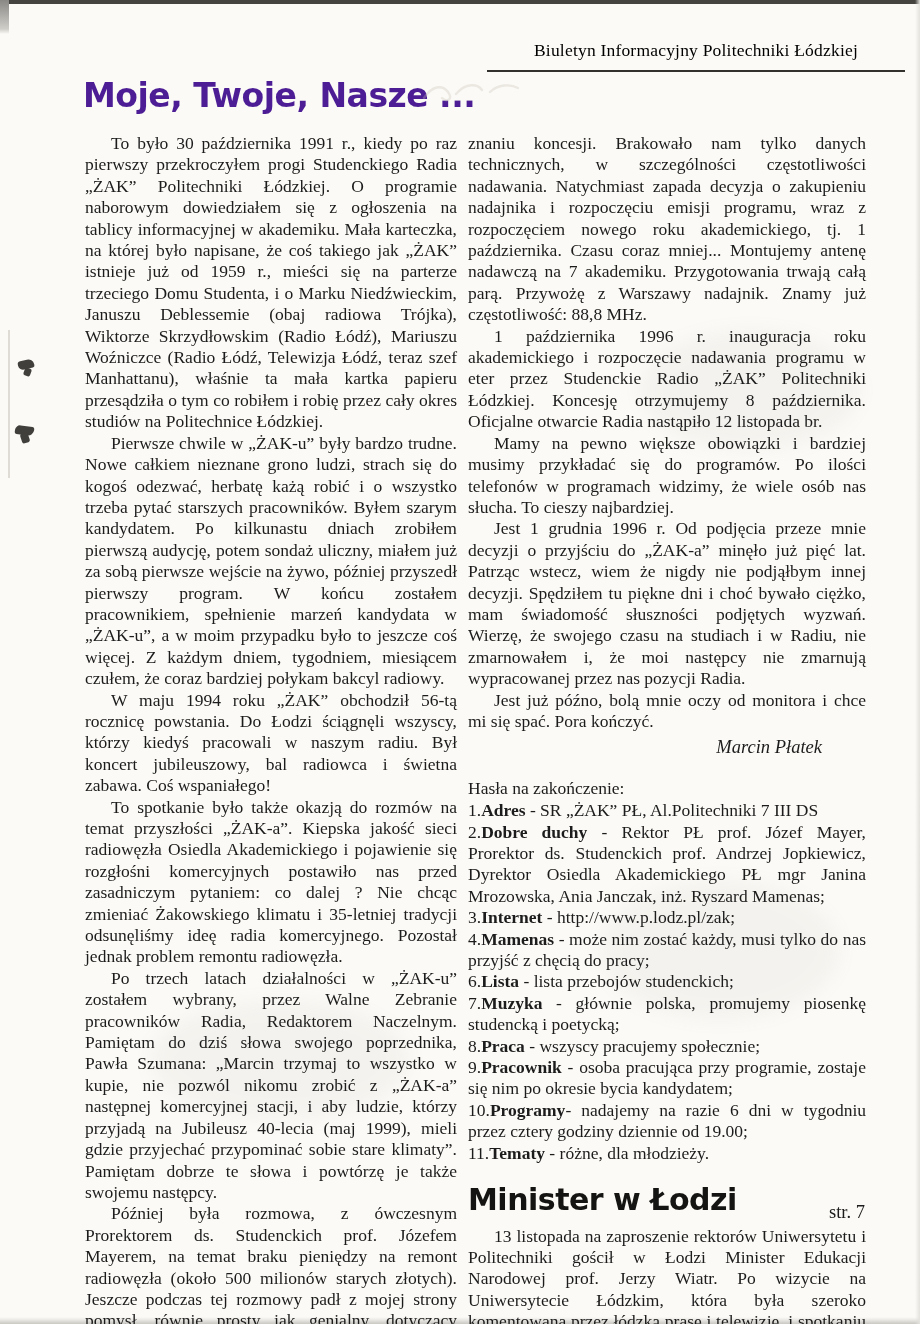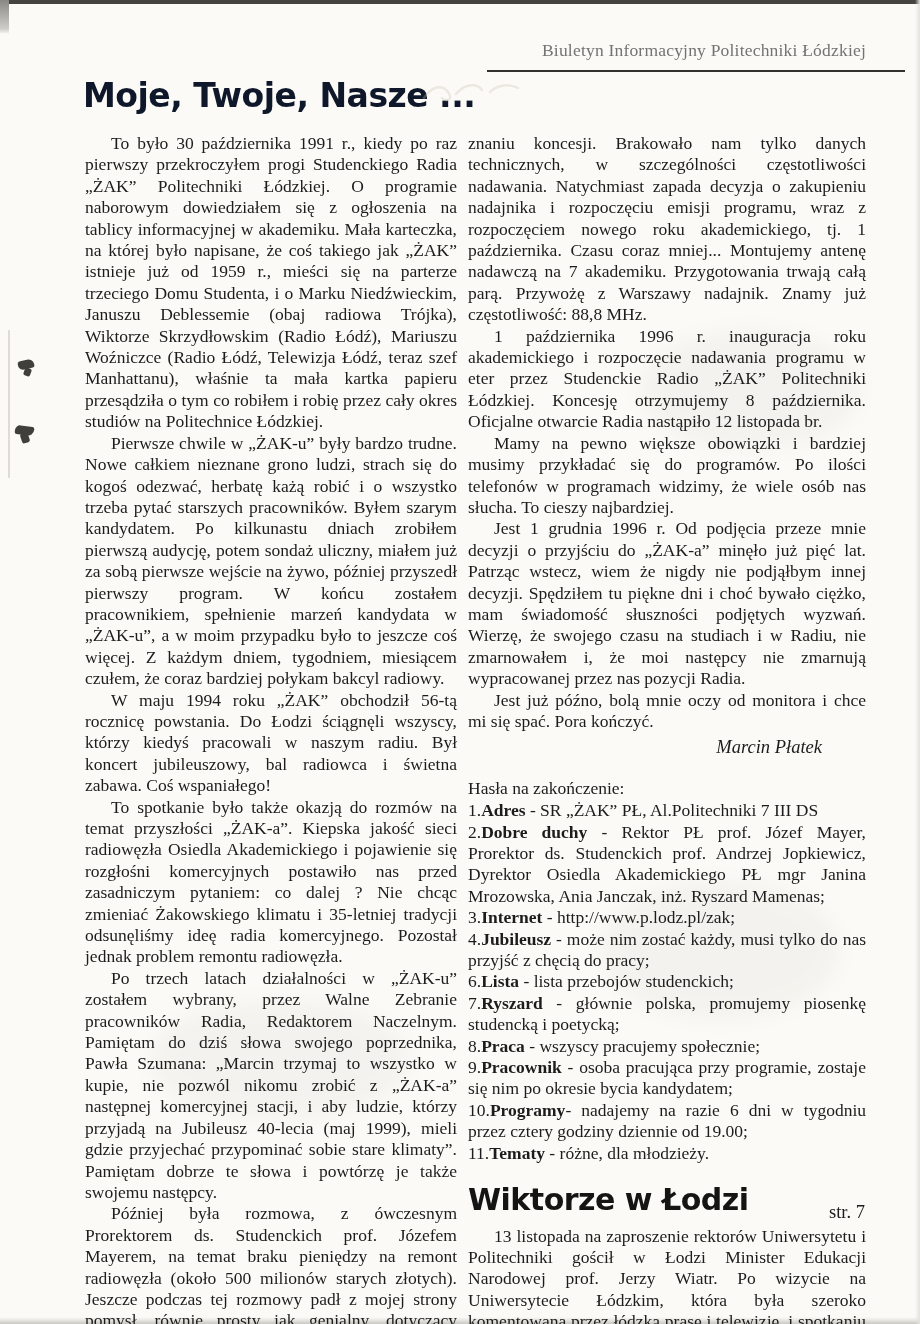--- a/index.html
+++ b/index.html
@@ -26,30 +26,30 @@
   .staple-a2 { left:24px; top:368px; width:7px; height:8px; border-radius:2px; transform:rotate(20deg); }
   .staple-b1 { left:15px; top:426px; width:19px; height:9px; border-radius:5px 2px 6px 2px; transform:rotate(8deg); }
   .staple-b2 { left:21px; top:433px; width:8px; height:10px; border-radius:2px; transform:rotate(-18deg); }
   .blot { position:absolute; border-radius:50%; background:#9a968c; filter:blur(9px); opacity:.07; }
   .blot1 { left:640px; top:330px;  width:220px; height:120px; }
   .blot2 { left:600px; top:880px;  width:240px; height:140px; }
   .blot3 { left:150px; top:1000px; width:260px; height:120px; }
 
   
   .header {
-    position:absolute; top:40px; right:54px;
-    font-size:17.5px; letter-spacing:.2px; color:#737373;
+    position:absolute; top:40px; right:62px;
+    font-size:17.5px; letter-spacing:.2px; color:#000000;
   }
   .header-rule { position:absolute; top:70px; left:487px; width:418px; height:2px; background:#32312e; }
 
   
   .title1 {
     position:absolute; left:83px; top:76px; margin:0;
     font-family:"DejaVu Sans", sans-serif; font-weight:bold;
-    font-size:33px; letter-spacing:-.5px; color:#0f172a;
+    font-size:33px; letter-spacing:-.5px; color:#4c1d95;
   }
   .pencil { position:absolute; left:418px; top:72px; opacity:.55; }
 
   
   .col { position:absolute; top:133px; font-size:17.5px; line-height:21.4px; text-align:justify; }
   .col-left  { left:85px;  width:372px; }
   .col-right { left:468px; width:398px; }
   .para { margin:0; }
   .para.indent { text-indent:26px; }
 
@@ -111,28 +111,28 @@
         <p class="para indent">Mamy na pewno większe obowiązki i bardziej musimy przykładać się do programów. Po ilości telefonów w programach widzimy, że wiele osób nas słucha. To cieszy najbardziej.</p>
         <p class="para indent">Jest 1 grudnia 1996 r. Od podjęcia przeze mnie decyzji o przyjściu do „ŻAK-a” minęło już pięć lat. Patrząc wstecz, wiem że nigdy nie podjąłbym innej decyzji. Spędziłem tu piękne dni i choć bywało ciężko, mam świadomość słuszności podjętych wyzwań. Wierzę, że swojego czasu na studiach i w Radiu, nie zmarnowałem i, że moi następcy nie zmarnują wypracowanej przez nas pozycji Radia.</p>
         <p class="para indent">Jest już późno, bolą mnie oczy od monitora i chce mi się spać. Pora kończyć.</p>
       </div>
     <div class="signature">Marcin Płatek</div>
     <div class="hasla-intro">Hasła na zakończenie:</div>
     <div id="hasla-list">
         <div class="hasla-item"><span>1.</span><b>Adres</b><span> - SR „ŻAK” PŁ, Al.Politechniki 7 III DS</span></div>
         <div class="hasla-item"><span>2.</span><b>Dobre duchy</b><span> - Rektor PŁ prof. Józef Mayer, Prorektor ds. Studenckich prof. Andrzej Jopkiewicz, Dyrektor Osiedla Akademickiego PŁ mgr Janina Mrozowska, Ania Janczak, inż. Ryszard Mamenas;</span></div>
         <div class="hasla-item"><span>3.</span><b>Internet</b><span> - http://www.p.lodz.pl/zak;</span></div>
-        <div class="hasla-item"><span>4.</span><b>Jubileusz</b><span> - może nim zostać każdy, musi tylko do nas przyjść z chęcią do pracy;</span></div>
+        <div class="hasla-item"><span>4.</span><b>Mamenas</b><span> - może nim zostać każdy, musi tylko do nas przyjść z chęcią do pracy;</span></div>
         <div class="hasla-item"><span>6.</span><b>Lista</b><span> - lista przebojów studenckich;</span></div>
-        <div class="hasla-item"><span>7.</span><b>Ryszard</b><span> - głównie polska, promujemy piosenkę studencką i poetycką;</span></div>
+        <div class="hasla-item"><span>7.</span><b>Muzyka</b><span> - głównie polska, promujemy piosenkę studencką i poetycką;</span></div>
         <div class="hasla-item"><span>8.</span><b>Praca</b><span> - wszyscy pracujemy społecznie;</span></div>
         <div class="hasla-item"><span>9.</span><b>Pracownik</b><span> - osoba pracująca przy programie, zostaje się nim po okresie bycia kandydatem;</span></div>
         <div class="hasla-item"><span>10.</span><b>Programy</b><span>- nadajemy na razie 6 dni w tygodniu przez cztery godziny dziennie od 19.00;</span></div>
         <div class="hasla-item"><span>11.</span><b>Tematy</b><span> - różne, dla młodzieży.</span></div>
       </div>
-    <h2 class="title2">Wiktorze w Łodzi</h2>
+    <h2 class="title2">Minister w Łodzi</h2>
     <div id="article2-paras">
         <p class="para indent">13 listopada na zaproszenie rektorów Uniwersytetu i Politechniki gościł w Łodzi Minister Edukacji Narodowej prof. Jerzy Wiatr. Po wizycie na Uniwersytecie Łódzkim, która była szeroko komentowana przez łódzką prasę i telewizję, i spotkaniu z Prezydentem i Wojewodą, na Politechnikę Łódzką minister przyjechał po 16.00. Spotkał się z Rektorem, Prorektorami i Dyrektorem Administracyjnym. Obejrzał nowe inwestycje Politechniki, szczególnie budynek fabryczny adaptowany dla wydziału Inżynierii Procesowej i Ochrony Środowiska, Centrum Diagnostyki i Terapii Laserowej oraz Centrum Kształcenia Międzynarodowego. Jak powiedział Rektor Mayer, po nerwowym przedpołudniu min. Wiatr wydawał się być zrelaksowany i zadowolony.</p>
       </div>
   </div>
 
   <div class="pageno">str. 7</div>
 </div>
 
 </body></html>

